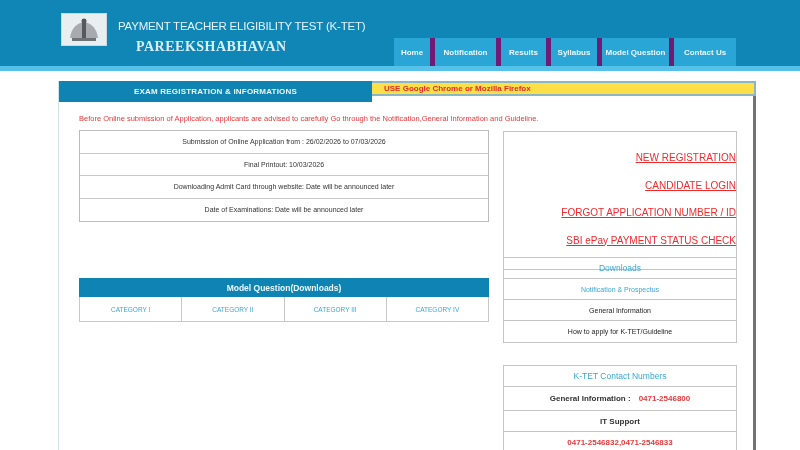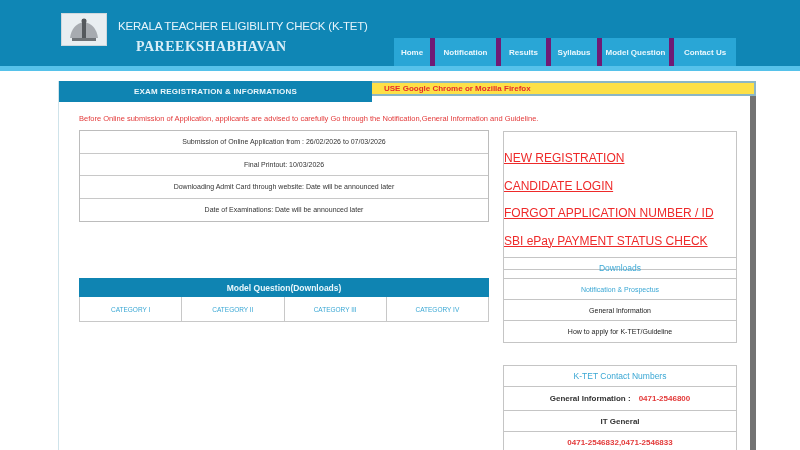--- a/index.html
+++ b/index.html
@@ -10,41 +10,41 @@
   .header-strip { position: absolute; left: 0; top: 66px; width: 800px; height: 5px; background: #56c2ea; }
   .logo { position: absolute; left: 61px; top: 13px; width: 46px; height: 33px; background: #e9eef1; border: 1px solid #cfd8dd; display: flex; align-items: center; justify-content: center; }
   .logo svg { width: 40px; height: 28px; }
   .site-title { position: absolute; left: 118px; top: 20px; color: #e6f4fb; font-size: 11.5px; letter-spacing: -0.2px; }
   .site-subtitle { position: absolute; left: 136px; top: 39px; color: #d8eef8; font-family: "Liberation Serif", serif; font-weight: bold; font-size: 14px; letter-spacing: 0.5px; }
 
   .nav { position: absolute; left: 394px; top: 38px; height: 29px; display: flex; }
   .nav-item { height: 29px; background: #29a6d6; color: #e9f7fd; font-size: 8px; font-weight: bold; display: flex; align-items: center; justify-content: center; border-right: 5px solid #701a75; }
 
   
-  .panel { position: absolute; left: 58px; top: 81px; width: 698px; height: 369px; border-left: 1px solid #cfe3ea; border-right: 6px solid #737373; background: #ffffff; }
+  .panel { position: absolute; left: 58px; top: 81px; width: 698px; height: 369px; border-left: 1px solid #cfe3ea; border-right: 3px solid #737373; background: #ffffff; }
   .tabbar { position: absolute; left: 0; top: 0; width: 697px; height: 21px; }
   .tab-active { position: absolute; left: 0; top: 0; width: 313px; height: 21px; background: #0f84b2; color: #e9f6fb; font-size: 8px; font-weight: bold; display: flex; align-items: center; justify-content: center; letter-spacing: 0.2px; }
   .tab-notice { position: absolute; left: 313px; top: 0; width: 384px; height: 15px; border: 2px solid #8bb6c6; border-left: none; color: #e52b2b; font-size: 8px; font-weight: bold; padding-left: 12px; display: flex; align-items: center; background: #fde047; }
 
   .advisory { position: absolute; left: 20px; top: 33px; color: #e33a3a; font-size: 7.5px; }
 
   
   .info-table { position: absolute; left: 20px; top: 49px; width: 410px; border: 1px solid #bcbcbc; }
   .info-row { height: 22.5px; display: flex; align-items: center; justify-content: center; font-size: 7px; color: #333; border-bottom: 1px solid #c8c8c8; }
   .info-row:last-child { border-bottom: none; }
 
   .dl-block { position: absolute; left: 20px; width: 410px; }
   .dl-header { height: 19px; background: #0f84b2; color: #eaf7fc; font-size: 8.5px; font-weight: bold; display: flex; align-items: center; justify-content: center; }
   .dl-cells { display: flex; border: 1px solid #c8c8c8; border-top: none; height: 25px; }
   .dl-cell { flex: 1; display: flex; align-items: center; justify-content: center; font-size: 6.5px; color: #3aa7d4; border-right: 1px solid #c8c8c8; }
   .dl-cell:last-child { border-right: none; }
 
   
   .reg-box { position: absolute; left: 444px; top: 50px; width: 234px; height: 139px; border: 1px solid #c5c5c5; padding-top: 19px; }
-  .reg-link { display: block; text-align: left; color: #ee2a2a; font-size: 12px; text-decoration: underline; height: 27.5px; line-height: 14px; }
+  .reg-link { display: block; text-align: right; color: #ee2a2a; font-size: 10px; text-decoration: underline; height: 27.5px; line-height: 14px; }
 
   .side-table { position: absolute; left: 444px; width: 234px; border: 1px solid #c5c5c5; }
   .side-row { height: 21px; display: flex; align-items: center; justify-content: center; font-size: 7px; color: #222; border-bottom: 1px solid #c5c5c5; }
   .side-row:last-child { border-bottom: none; }
   .side-head { font-size: 8.5px; color: #3aa7d4; height: 21px; }
   .link-blue { color: #3aa7d4; }
   .contact-label { font-size: 8px; font-weight: bold; color: #333; }
   .contact-num { font-size: 8px; font-weight: bold; color: #e33a3a; margin-left: 8px; }
 </style>
 </head>
@@ -53,21 +53,21 @@
 <div class="header">
   <div class="logo">
     <svg viewBox="0 0 40 28">
       <rect x="0" y="0" width="40" height="28" fill="#e9eef1"></rect>
       <path d="M6 22 Q8 8 20 6 Q32 8 34 22 Z" fill="#8a8f94" opacity="0.7"></path>
       <rect x="18" y="3" width="4" height="19" fill="#55595d"></rect>
       <rect x="8" y="22" width="24" height="3" fill="#6e7377"></rect>
       <circle cx="20" cy="5" r="2.5" fill="#55595d"></circle>
     </svg>
   </div>
-  <div class="site-title">KERALA TEACHER ELIGIBILITY CHECK (K-TET)</div>
+  <div class="site-title">PAYMENT TEACHER ELIGIBILITY TEST (K-TET)</div>
   <div class="site-subtitle">PAREEKSHABHAVAN</div>
 
   <div class="nav">
     <div class="nav-item" style="width:41px">Home</div>
     <div class="nav-item" style="width:66px">Notification</div>
     <div class="nav-item" style="width:50px">Results</div>
     <div class="nav-item" style="width:51px">Syllabus</div>
     <div class="nav-item" style="width:72px">Model Question</div>
     <div class="nav-item" style="width:62px;border-right:none">Contact Us</div>
   </div>
@@ -114,19 +114,19 @@
     <div class="side-row">How to apply for K-TET/Guideline</div>
   </div>
 
   <div class="side-table" style="top:284px">
     <div class="side-row side-head">K-TET Contact Numbers</div>
     <div class="side-row" style="height:24px">
       <span class="contact-label">General Information :</span>
       <span class="contact-num">0471-2546800</span>
     </div>
     <div class="side-row">
-      <span class="contact-label">IT General</span>
+      <span class="contact-label">IT Support</span>
     </div>
     <div class="side-row">
       <span class="contact-num" style="margin-left:0">0471-2546832,0471-2546833</span>
     </div>
   </div>
 </div>
 
 </body></html>

